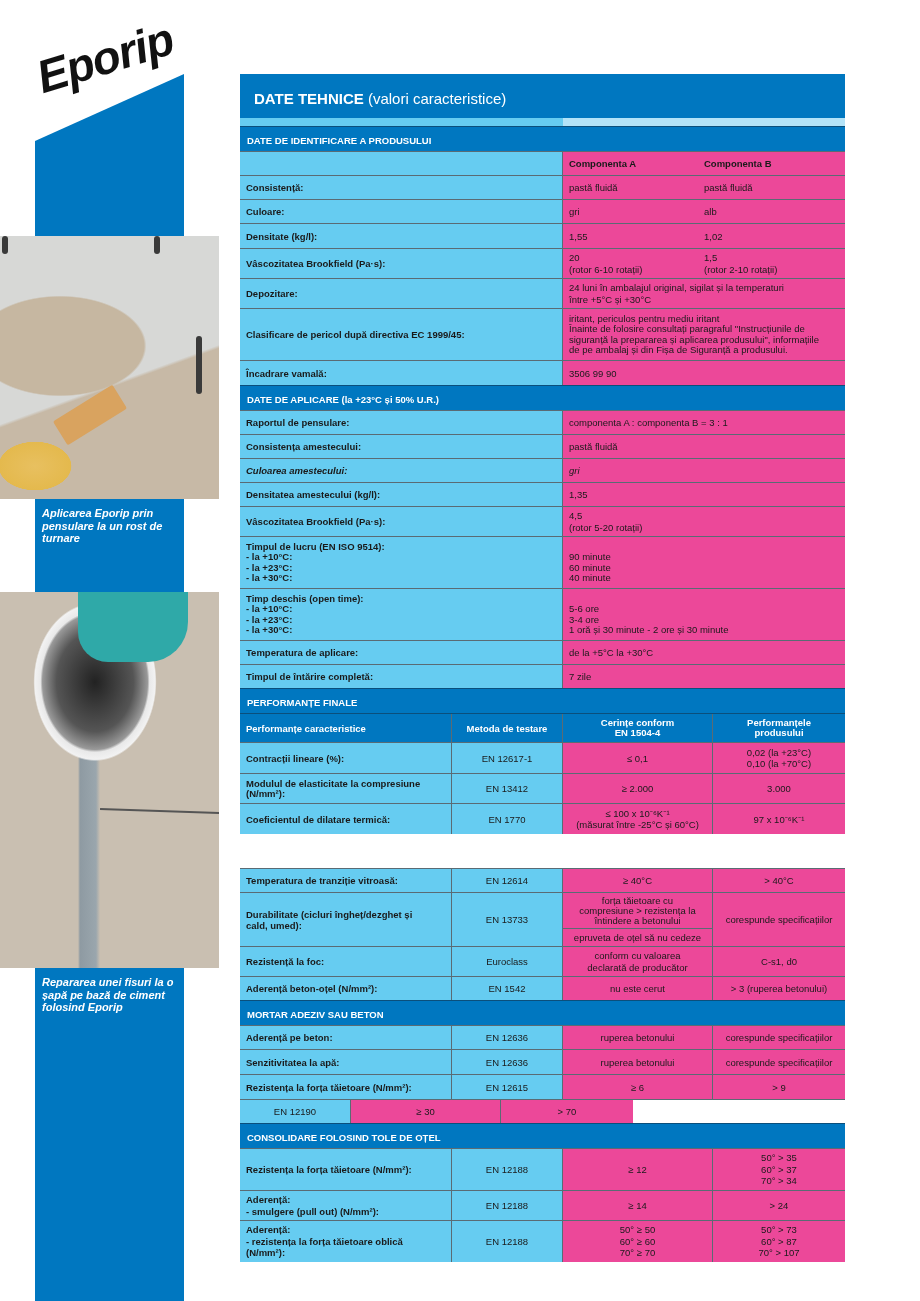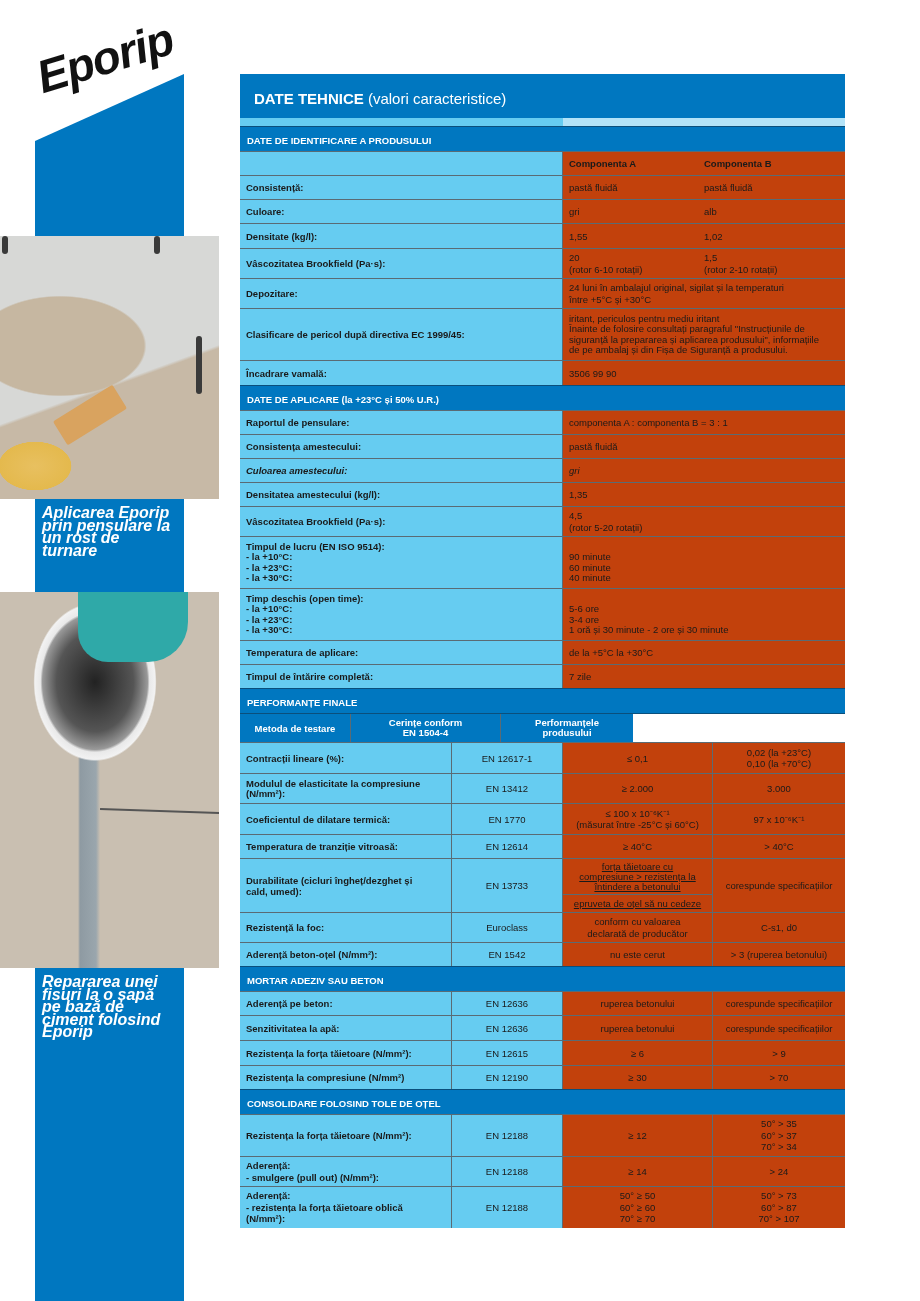--- a/index.html
+++ b/index.html
@@ -22,49 +22,49 @@
   .photo1 .rod { position: absolute; width: 6px; background: #3a3a3a; border-radius: 3px; }
   .photo1 .brush { position: absolute; left: 55px; top: 165px; width: 70px; height: 28px; background: #d9a35f;
     transform: rotate(-32deg); border-radius: 2px; }
   .photo2 { top: 592px; height: 376px;
     background:
       radial-gradient(ellipse 70px 90px at 95px 90px, #222 0%, #555 55%, #999 75%, #e9e9e9 78%, #f2f2f2 86%, transparent 88%),
       linear-gradient(90deg, transparent 78px, #8e9aa2 80px, #9aa6ad 96px, transparent 100px),
       #c9bfb1; }
   .photo2 .glove { position: absolute; left: 78px; top: 0; width: 110px; height: 70px; background: #2fa9a8; border-radius: 0 0 40px 30px; }
   .photo2 .crack { position: absolute; left: 100px; top: 218px; width: 120px; height: 2px; background: #555; transform: rotate(2deg); }
-  .caption { position: absolute; left: 42px; width: 135px; color: #fff; font-weight: bold; font-style: italic; font-size: 16px; line-height: 12.5px; }
+  .caption { position: absolute; left: 42px; width: 135px; color: #fff; font-weight: bold; font-style: italic; font-size: 11px; line-height: 12.5px; }
 
   
   .panel { position: absolute; left: 240px; top: 74px; width: 605px; }
   .title-bar { height: 44px; background: #0077c0; color: #fff; font-size: 15px; padding: 16px 0 0 14px; }
   .title-bar b { font-weight: bold; }
   .title-bar span.sub { font-weight: normal; }
   .stripe { height: 8px; display: flex; }
   .stripe .a { width: 323px; background: #66ccf1; }
   .stripe .b { flex: 1; background: #b3e3f8; }
   .sec { height: 25px; background: #0077c0; color: #fff; font-size: 9.5px; font-weight: bold; padding: 8px 0 4px 7px; border-top: 1px solid #0a4f7c; }
   .row { display: flex; border-top: 1px solid #5a6b74; font-size: 9.5px; }
   .cell { display: flex; align-items: center; padding: 0 6px; border-right: 1px solid #5a6b74; }
   .cell:last-child { border-right: none; }
   .lbl { background: #66ccf1; font-weight: bold; }
-  .val { background: #c2410c; }
+  .val { background: #ec4899; }
   .c2a { width: 323px; }
   .c2b { width: 282px; }
   .c4a { width: 212px; }
   .c4b { width: 111px; justify-content: center; text-align: center; }
   .c4c { width: 150px; justify-content: center; text-align: center; }
   .c4d { width: 132px; justify-content: center; text-align: center; padding: 0 3px; }
   .lbl.c4b { background: #66ccf1; font-weight: normal; }
   .ml { white-space: pre-line; line-height: 11.5px; }
   .pair { display: flex; width: 100%; }
   .pair > div { width: 150px; }
   .hdr4 .cell { background: #0077c0; color: #fff; font-weight: bold; }
   .hdr4 { border-top: 1px solid #0a4f7c; }
-  .split { flex-direction: column; align-items: stretch; padding: 0; text-decoration: underline; }
+  .split { flex-direction: column; align-items: stretch; padding: 0; }
   .split > div { display: flex; align-items: center; justify-content: center; text-align: center; padding: 0 4px; }
   .split > div + div { border-top: 1px solid #5a6b74; }
 </style>
 </head>
 <body>
 
 <div class="blue-strip"></div>
 <div class="logo">Eporip</div>
 
 <div class="photo photo1">
@@ -201,20 +201,21 @@
     <div class="cell lbl c2a">Temperatura de aplicare:</div>
     <div class="cell val c2b">de la +5°C la +30°C</div>
   </div>
   <div class="row" style="height:24px;">
     <div class="cell lbl c2a">Timpul de întărire completă:</div>
     <div class="cell val c2b">7 zile</div>
   </div>
 
   <div class="sec">PERFORMANȚE FINALE</div>
   <div class="row hdr4" style="height:29px;">
+    <div class="cell c4a">Performanțe caracteristice</div>
     <div class="cell c4b">Metoda de testare</div>
     <div class="cell c4c ml" style="line-height:10px;">Cerințe conform
 EN 1504-4</div>
     <div class="cell c4d ml" style="line-height:10px;">Performanțele
 produsului</div>
   </div>
   <div class="row" style="height:31px;">
     <div class="cell lbl c4a">Contracții lineare (%):</div>
     <div class="cell lbl c4b">EN 12617-1</div>
     <div class="cell val c4c">≤ 0,1</div>
@@ -228,21 +229,21 @@
     <div class="cell val c4c">≥ 2.000</div>
     <div class="cell val c4d">3.000</div>
   </div>
   <div class="row" style="height:31px;">
     <div class="cell lbl c4a">Coeficientul de dilatare termică:</div>
     <div class="cell lbl c4b">EN 1770</div>
     <div class="cell val c4c ml">≤ 100 x 10⁻⁶K⁻¹
 (măsurat între -25°C și 60°C)</div>
     <div class="cell val c4d">97 x 10⁻⁶K⁻¹</div>
   </div>
-  <div class="row" style="height:24px;">
+  <div class="row" style="height:24px;margin-top:34px;">
     <div class="cell lbl c4a">Temperatura de tranziție vitroasă:</div>
     <div class="cell lbl c4b">EN 12614</div>
     <div class="cell val c4c">≥ 40°C</div>
     <div class="cell val c4d">&gt; 40°C</div>
   </div>
   <div class="row" style="height:54px;">
     <div class="cell lbl c4a ml" style="line-height:11px;">Durabilitate (cicluri îngheț/dezghet și
 cald, umed):</div>
     <div class="cell lbl c4b">EN 13733</div>
     <div class="cell val c4c split">
@@ -280,21 +281,20 @@
     <div class="cell val c4c">ruperea betonului</div>
     <div class="cell val c4d">corespunde specificațiilor</div>
   </div>
   <div class="row" style="height:25px;">
     <div class="cell lbl c4a">Rezistența la forța tăietoare (N/mm²):</div>
     <div class="cell lbl c4b">EN 12615</div>
     <div class="cell val c4c">≥ 6</div>
     <div class="cell val c4d">&gt; 9</div>
   </div>
   <div class="row" style="height:24px;">
-    <div class="cell lbl c4a">Rezistența la compresiune (N/mm²)</div>
     <div class="cell lbl c4b">EN 12190</div>
     <div class="cell val c4c">≥ 30</div>
     <div class="cell val c4d">&gt; 70</div>
   </div>
 
   <div class="sec">CONSOLIDARE FOLOSIND TOLE DE OȚEL</div>
   <div class="row" style="height:42px;">
     <div class="cell lbl c4a">Rezistența la forța tăietoare (N/mm²):</div>
     <div class="cell lbl c4b">EN 12188</div>
     <div class="cell val c4c">≥ 12</div>

